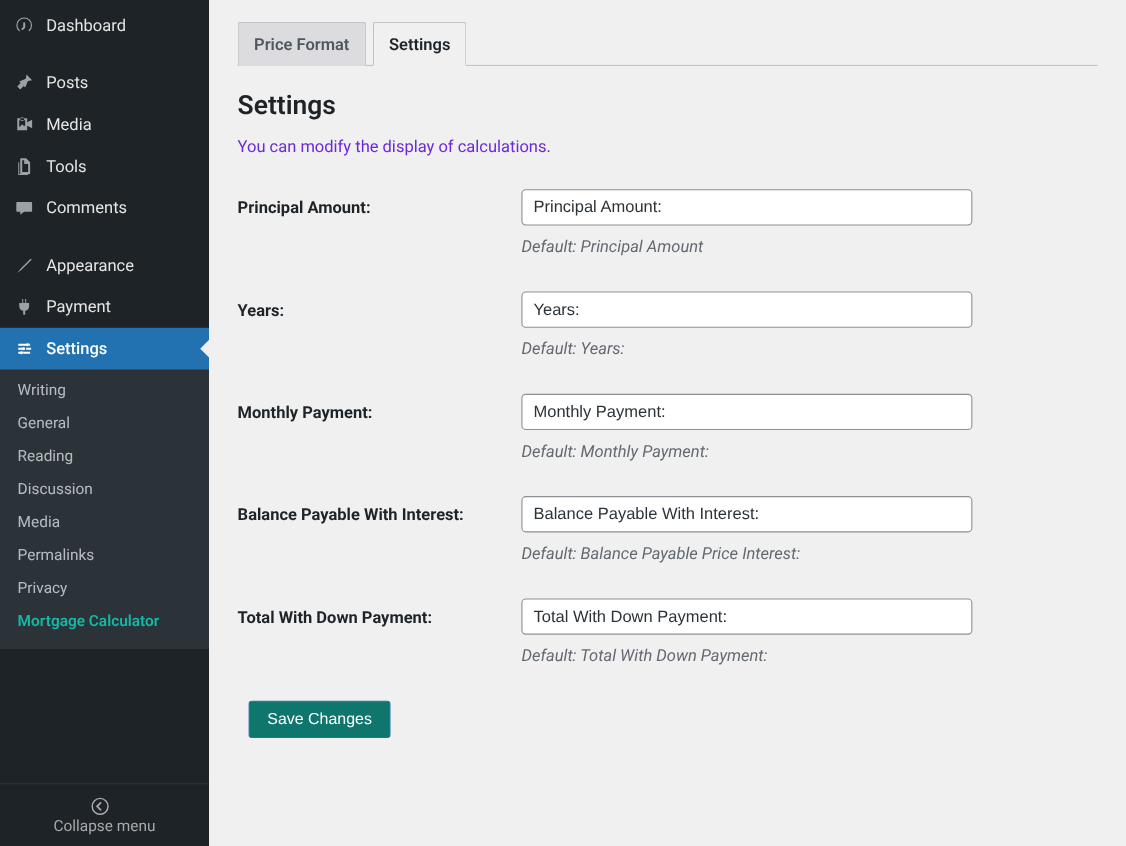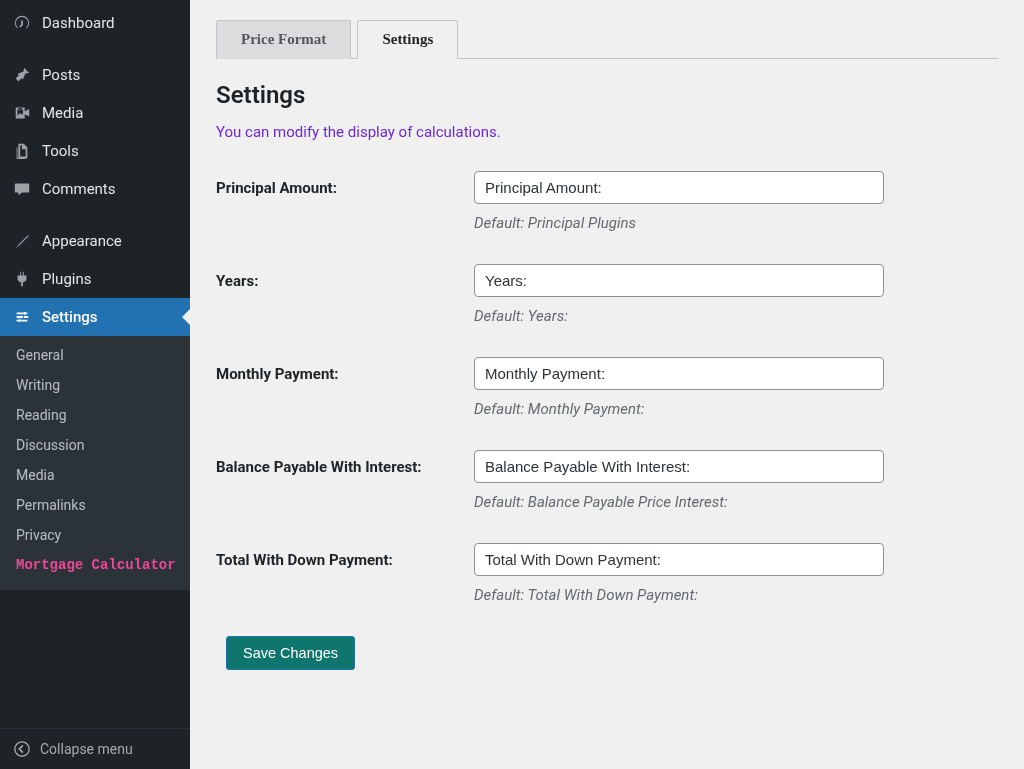--- a/index.html
+++ b/index.html
@@ -62,64 +62,64 @@
   .submenu {
     background: #2c3338;
     padding: 4px 0 10px 0;
   }
   .submenu-item {
     padding: 7px 12px 7px 16px;
     color: rgba(240,246,252,0.7);
     font-size: 14px;
     cursor: pointer;
   }
-  .submenu-item.active { color: #ec4899; font-weight: 600; font-family: Liberation Mono, monospace; }
+  .submenu-item.active { color: #14b8a6; font-weight: 600; }
 
   .collapse {
     margin-top: auto;
     display: flex;
     align-items: center;
-    padding: 10px 12px;
+    padding: 10px 28px;
     color: #a7aaad;
     background: #1d2327;
     border-top: 1px solid #2c3338;
     font-size: 14px;
     cursor: pointer;
+    flex-direction: column;
   }
   .collapse .icon {
     width: 20px; height: 20px;
     margin-right: 8px;
     display: inline-flex; align-items: center; justify-content: center;
   }
 
   
   .main {
     flex: 1;
     padding: 20px 26px;
     overflow: auto;
   }
   .tabs {
     display: flex;
     border-bottom: 1px solid #c3c4c7;
     margin-bottom: 22px;
   }
   .tab {
-    padding: 10px 24px;
+    padding: 10px 14px;
     background: #dcdcde;
     border: 1px solid #c3c4c7;
     border-bottom: none;
     margin-right: 6px;
     margin-bottom: -1px;
     color: #50575e;
     font-size: 15px;
     font-weight: 600;
     cursor: pointer;
     border-top-left-radius: 2px;
     border-top-right-radius: 2px;
-    font-family: Liberation Serif, serif;
   }
   .tab.active {
     background: #f0f0f1;
     border-bottom: 1px solid #f0f0f1;
     color: #1d2327;
   }
 
   h1.page-heading {
     font-size: 24px;
     font-weight: 600;
@@ -269,34 +269,34 @@
           </svg>
         </span>
         <span>Appearance</span>
       </div>
       <div class="menu-item">
         <span class="icon">
           <svg>
             <use href="#ico-plugins"></use>
           </svg>
         </span>
-        <span>Plugins</span>
+        <span>Payment</span>
       </div>
       <div class="menu-item current">
         <span class="icon">
           <svg>
             <use href="#ico-settings"></use>
           </svg>
         </span>
         <span>Settings</span>
       </div>
     </div>
   <div class="submenu" id="sub-menu">
+      <div class="submenu-item">Writing</div>
       <div class="submenu-item">General</div>
-      <div class="submenu-item">Writing</div>
       <div class="submenu-item">Reading</div>
       <div class="submenu-item">Discussion</div>
       <div class="submenu-item">Media</div>
       <div class="submenu-item">Permalinks</div>
       <div class="submenu-item">Privacy</div>
       <div class="submenu-item active">Mortgage Calculator</div>
     </div>
   <div class="collapse">
     <span class="icon">
         <svg>
@@ -312,21 +312,21 @@
       <div class="tab">Price Format</div>
       <div class="tab active">Settings</div>
     </div>
 
   <h1 class="page-heading">Settings</h1>
   <p class="page-desc">You can modify the display of calculations.</p>
 
   <div id="form-fields">
       <div class="form-row">
         <div class="label">Principal Amount:</div>
-        <div class="field"><input type="text" value="Principal Amount:" style=""><div class="hint">Default: Principal Plugins</div></div>
+        <div class="field"><input type="text" value="Principal Amount:" style=""><div class="hint">Default: Principal Amount</div></div>
       </div>
       <div class="form-row">
         <div class="label">Years:</div>
         <div class="field"><input type="text" value="Years:" style=""><div class="hint">Default: Years:</div></div>
       </div>
       <div class="form-row">
         <div class="label">Monthly Payment:</div>
         <div class="field"><input type="text" value="Monthly Payment:" style=""><div class="hint">Default: Monthly Payment:</div></div>
       </div>
       <div class="form-row">

